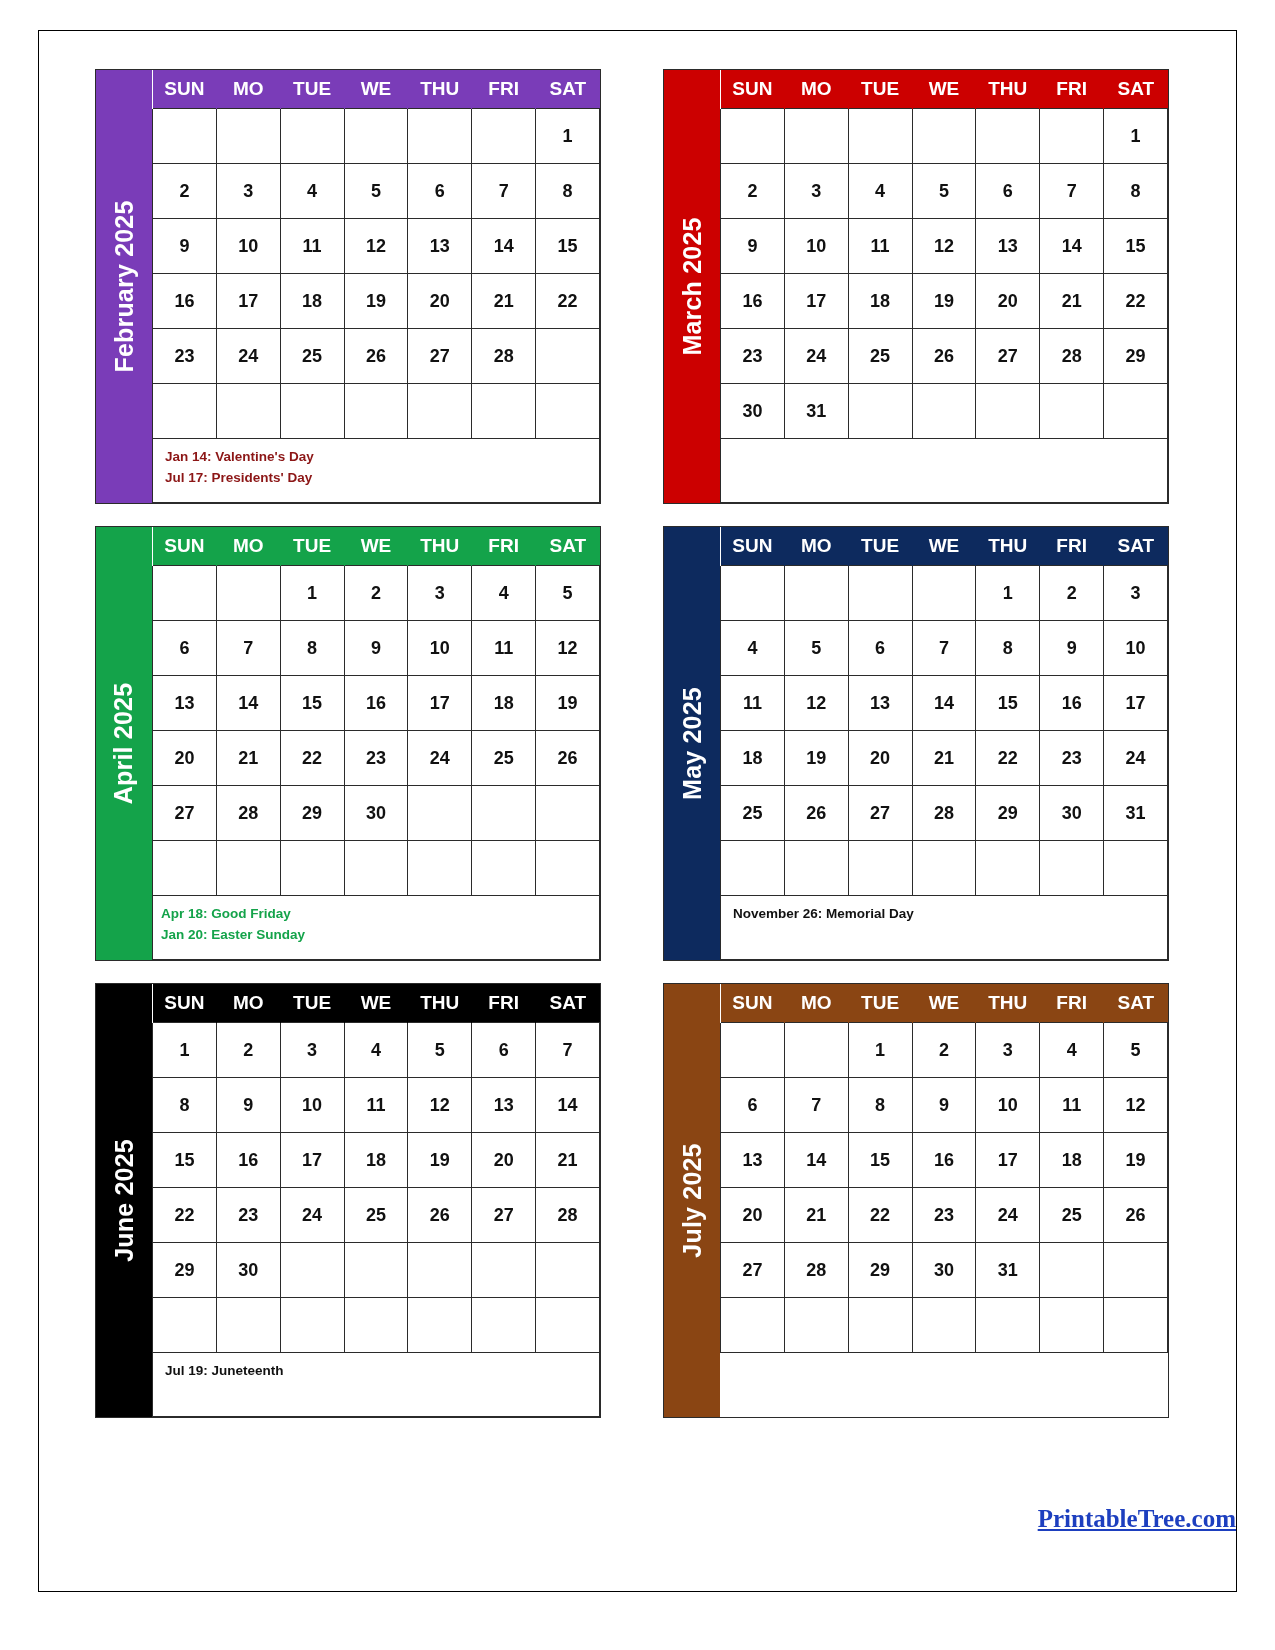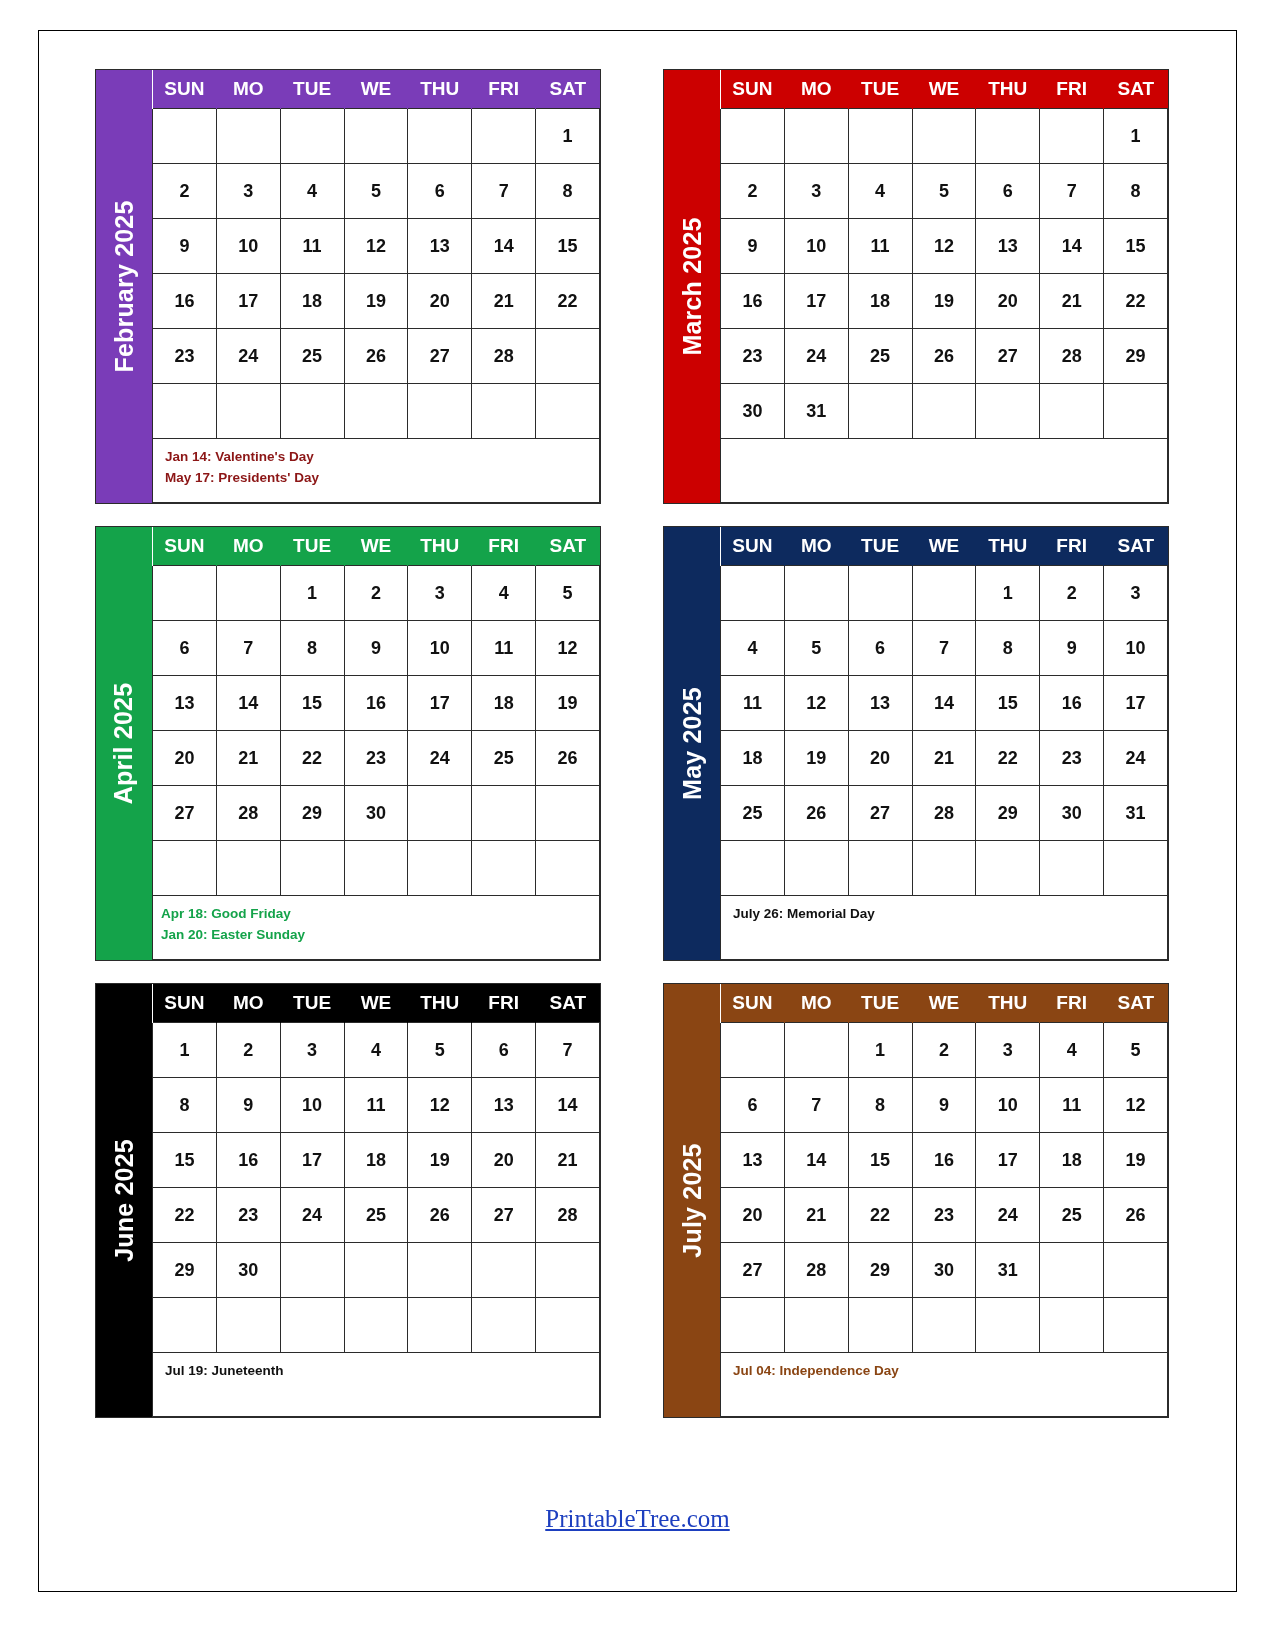--- a/index.html
+++ b/index.html
@@ -98,21 +98,22 @@
     font-size: 13.5px;
     font-weight: bold;
     line-height: 1.55;
   }
   .notes div { white-space: nowrap; }
   .footer {
     position: absolute;
     left: 0;
     right: 0;
     bottom: 58px;
-    text-align: center;
+    text-align: right;
+    font-weight: bold;
   }
   .footer a {
     color: #1d3fbf;
     text-decoration: underline;
     font-size: 25px;
     font-family: "Liberation Serif", serif;
   }
 </style>
 </head>
 <body>
@@ -189,21 +190,21 @@
                   <td></td>
                   <td></td>
                   <td></td>
                   <td></td>
                   <td class="wk"></td>
                 </tr>
               </tbody>
             </table>
             <div class="notes" style="color: rgb(140, 22, 22);">
               <div>Jan 14: Valentine's Day</div>
-              <div>May 17: Presidents' Day</div>
+              <div>Jul 17: Presidents' Day</div>
             </div>
           </div>
         </div>
       </div>
       <div class="month">
         <div class="month-inner">
           <div class="side-label" style="background: rgb(204, 0, 0);">
             <span>March 2025</span>
           </div>
           <div class="cal">
@@ -431,21 +432,21 @@
                   <td></td>
                   <td></td>
                   <td></td>
                   <td></td>
                   <td></td>
                   <td class="wk"></td>
                 </tr>
               </tbody>
             </table>
             <div class="notes" style="color: rgb(17, 17, 17);">
-              <div>July 26: Memorial Day</div>
+              <div>November 26: Memorial Day</div>
             </div>
           </div>
         </div>
       </div>
       <div class="month">
         <div class="month-inner">
           <div class="side-label" style="background: rgb(0, 0, 0);">
             <span>June 2025</span>
           </div>
           <div class="cal">
@@ -592,23 +593,20 @@
                   <td class="wk"></td>
                   <td></td>
                   <td></td>
                   <td></td>
                   <td></td>
                   <td></td>
                   <td class="wk"></td>
                 </tr>
               </tbody>
             </table>
-            <div class="notes" style="color: rgb(138, 69, 19);">
-              <div>Jul 04: Independence Day</div>
-            </div>
           </div>
         </div>
       </div>
     </div>
   <div class="footer">
     <a href="#">PrintableTree.com</a>
   </div>
 </div>
 
 </body></html>

